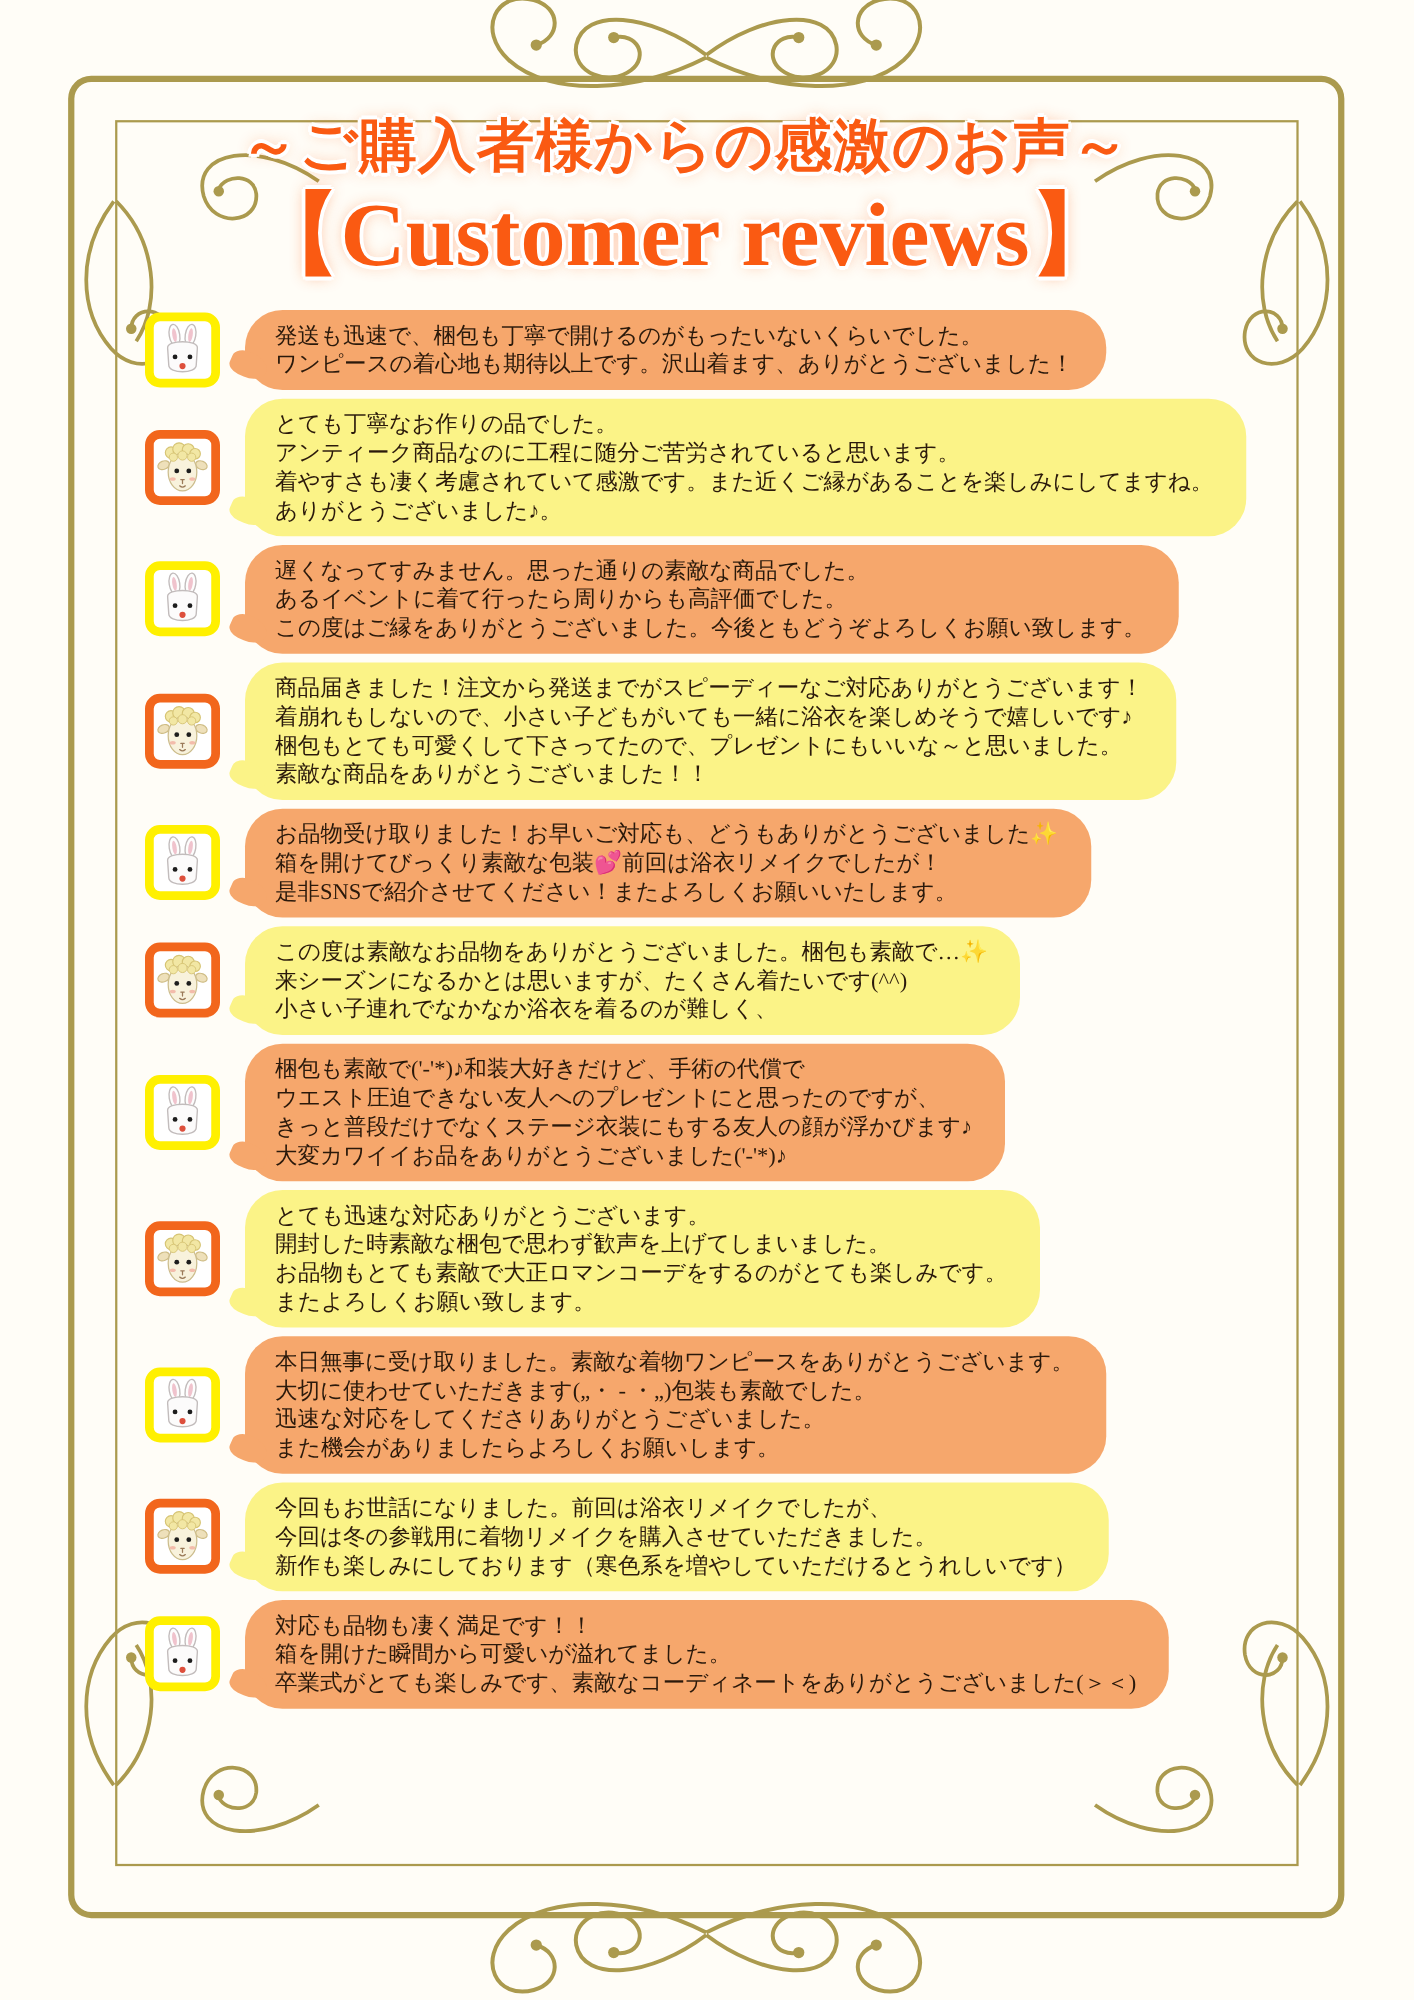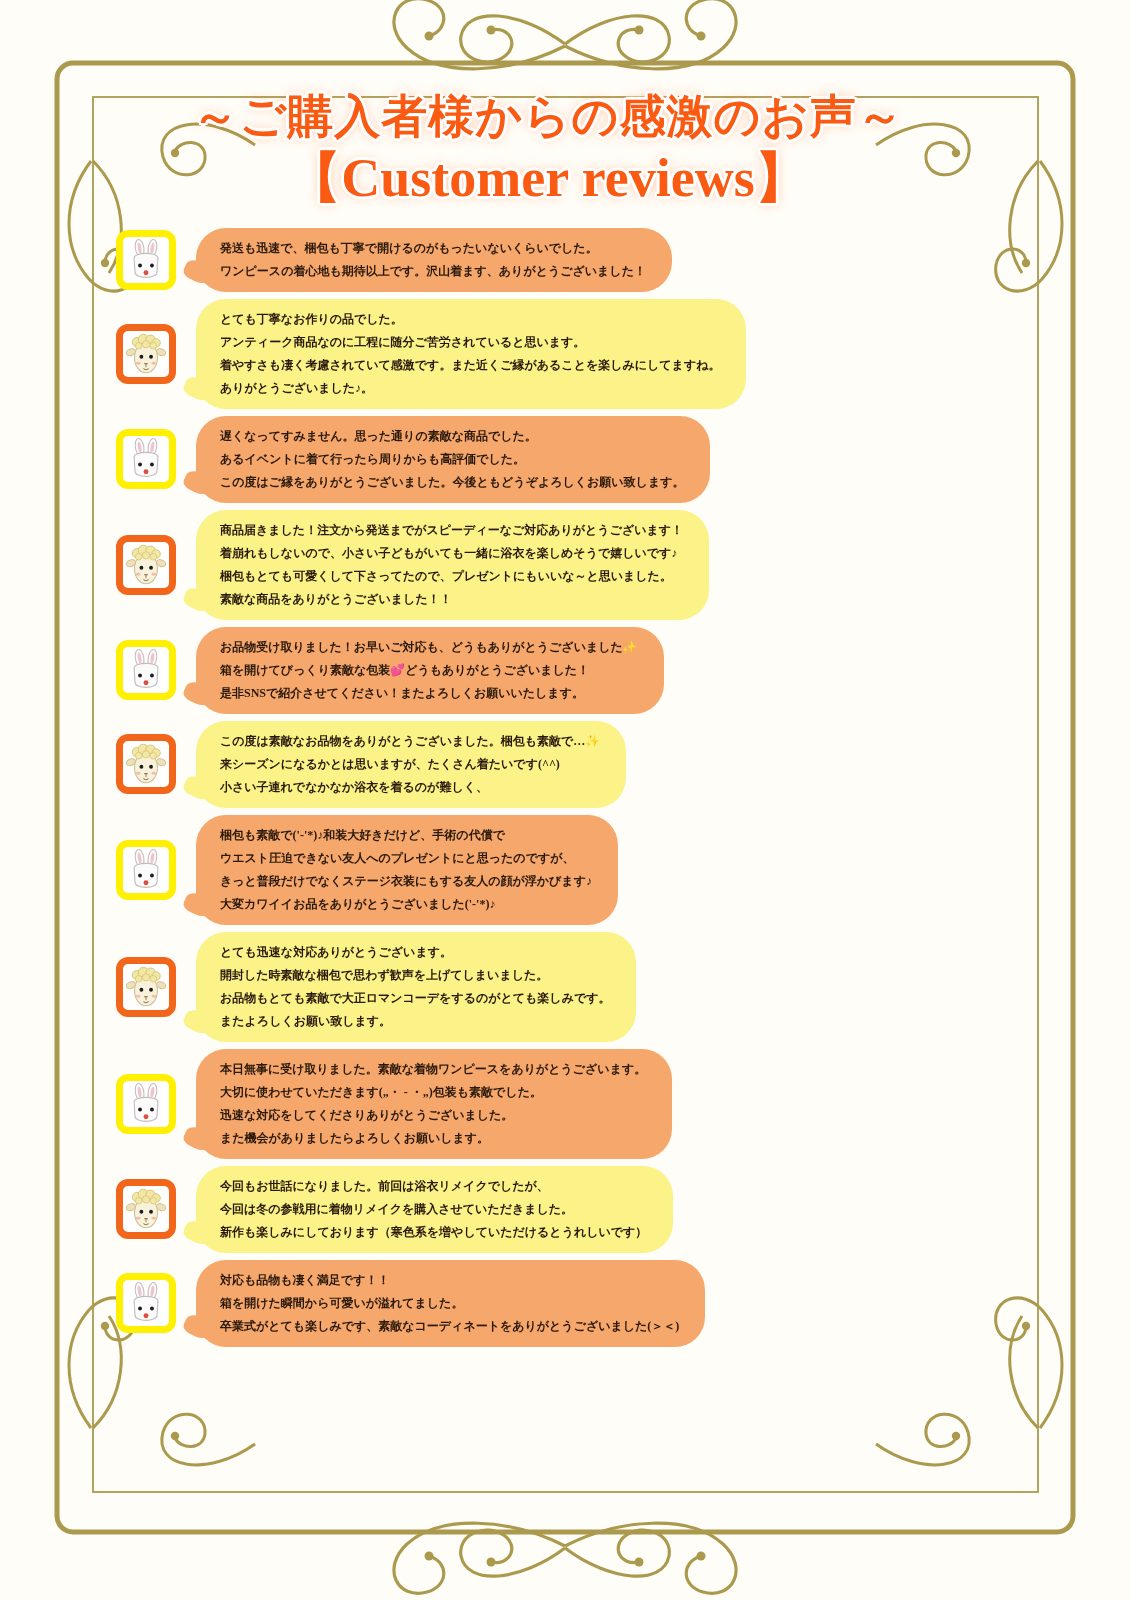--- a/index.html
+++ b/index.html
@@ -12,41 +12,41 @@
   .content{position:absolute;left:0;top:0;width:1096px;height:1600px;}
 
   .title-block{padding-top:92px;text-align:center;line-height:1.1;}
   .title-jp{
     font-size:46px;font-weight:bold;color:#fa5a12;letter-spacing:1px;margin:0;
     text-shadow:-3px 0 0 #fff,3px 0 0 #fff,0 -3px 0 #fff,0 3px 0 #fff,
       -2px -2px 0 #fff,2px -2px 0 #fff,-2px 2px 0 #fff,2px 2px 0 #fff,
       0 0 12px rgba(250,90,18,.45);
   }
   .title-en{
-    font-size:54px;font-weight:bold;color:#fa5a12;margin:6px 0 0 0;
+    font-size:72px;font-weight:bold;color:#fa5a12;margin:6px 0 0 0;
     text-shadow:-3px 0 0 #fff,3px 0 0 #fff,0 -3px 0 #fff,0 3px 0 #fff,
       -2px -2px 0 #fff,2px -2px 0 #fff,-2px 2px 0 #fff,2px 2px 0 #fff,
       0 0 12px rgba(250,90,18,.45);
   }
 
   .reviews{margin-top:20px;padding-left:116px;}
   .review-row{display:flex;align-items:center;margin:7px 0;}
 
   .avatar-frame{
     flex:0 0 auto;width:46px;height:46px;background:#fff;border-radius:12px;
     display:flex;align-items:center;justify-content:center;margin-right:20px;
   }
   .frame-yellow{border:7px solid #fff000;}
   .frame-orange{border:7px solid #f2661c;}
   .avatar-frame svg{width:44px;height:44px;display:block;}
 
   .bubble{
     position:relative;display:inline-block;
     padding:9px 26px 9px 24px;border-radius:30px;
-    font-size:12px;line-height:23px;color:#2a190b;font-weight:bold;
+    font-size:18px;line-height:23px;color:#2a190b;font-weight:normal;
   }
   .bubble .tail{
     position:absolute;left:-12px;bottom:10px;width:30px;height:20px;
     border-radius:50% 60% 60% 40%;transform:rotate(24deg);
   }
   .bubble-orange .bubble,.bubble-orange .tail{background:#f6a76c;}
   .bubble-yellow .bubble,.bubble-yellow .tail{background:#fbf387;}
   .line{white-space:nowrap;}
 </style>
 </head>
@@ -212,21 +212,21 @@
         <path d="M11,22 C11,15 37,15 37,22 L36,37 C36,45 12,45 12,37 Z" fill="#fcfbfb" stroke="#c2bcbc" stroke-width="1.2"></path>
         <circle cx="17.5" cy="30" r="2.1" fill="#1d1d1d"></circle>
         <circle cx="30.5" cy="30" r="2.1" fill="#1d1d1d"></circle>
         <circle cx="24" cy="38" r="2.7" fill="#dd4f3c"></circle>
       </svg>
 
     </div>
     <div class="bubble">
       <span class="tail"></span>
     <div class="line">お品物受け取りました！お早いご対応も、どうもありがとうございました✨</div>
-          <div class="line">箱を開けてびっくり素敵な包装💕どうもありがとうございました！</div>
+          <div class="line">箱を開けてびっくり素敵な包装💕前回は浴衣リメイクでしたが！</div>
           <div class="line">是非SNSで紹介させてください！またよろしくお願いいたします。</div>
         </div>
   </div>
       <div class="review-row bubble-yellow">
     <div class="avatar-frame frame-orange">
 
       <svg viewBox="0 0 48 48">
         <g fill="#f2e7a4" stroke="#d6c474" stroke-width="1">
           <circle cx="14" cy="11" r="5"></circle>
               <circle cx="21" cy="8" r="5.5"></circle>

